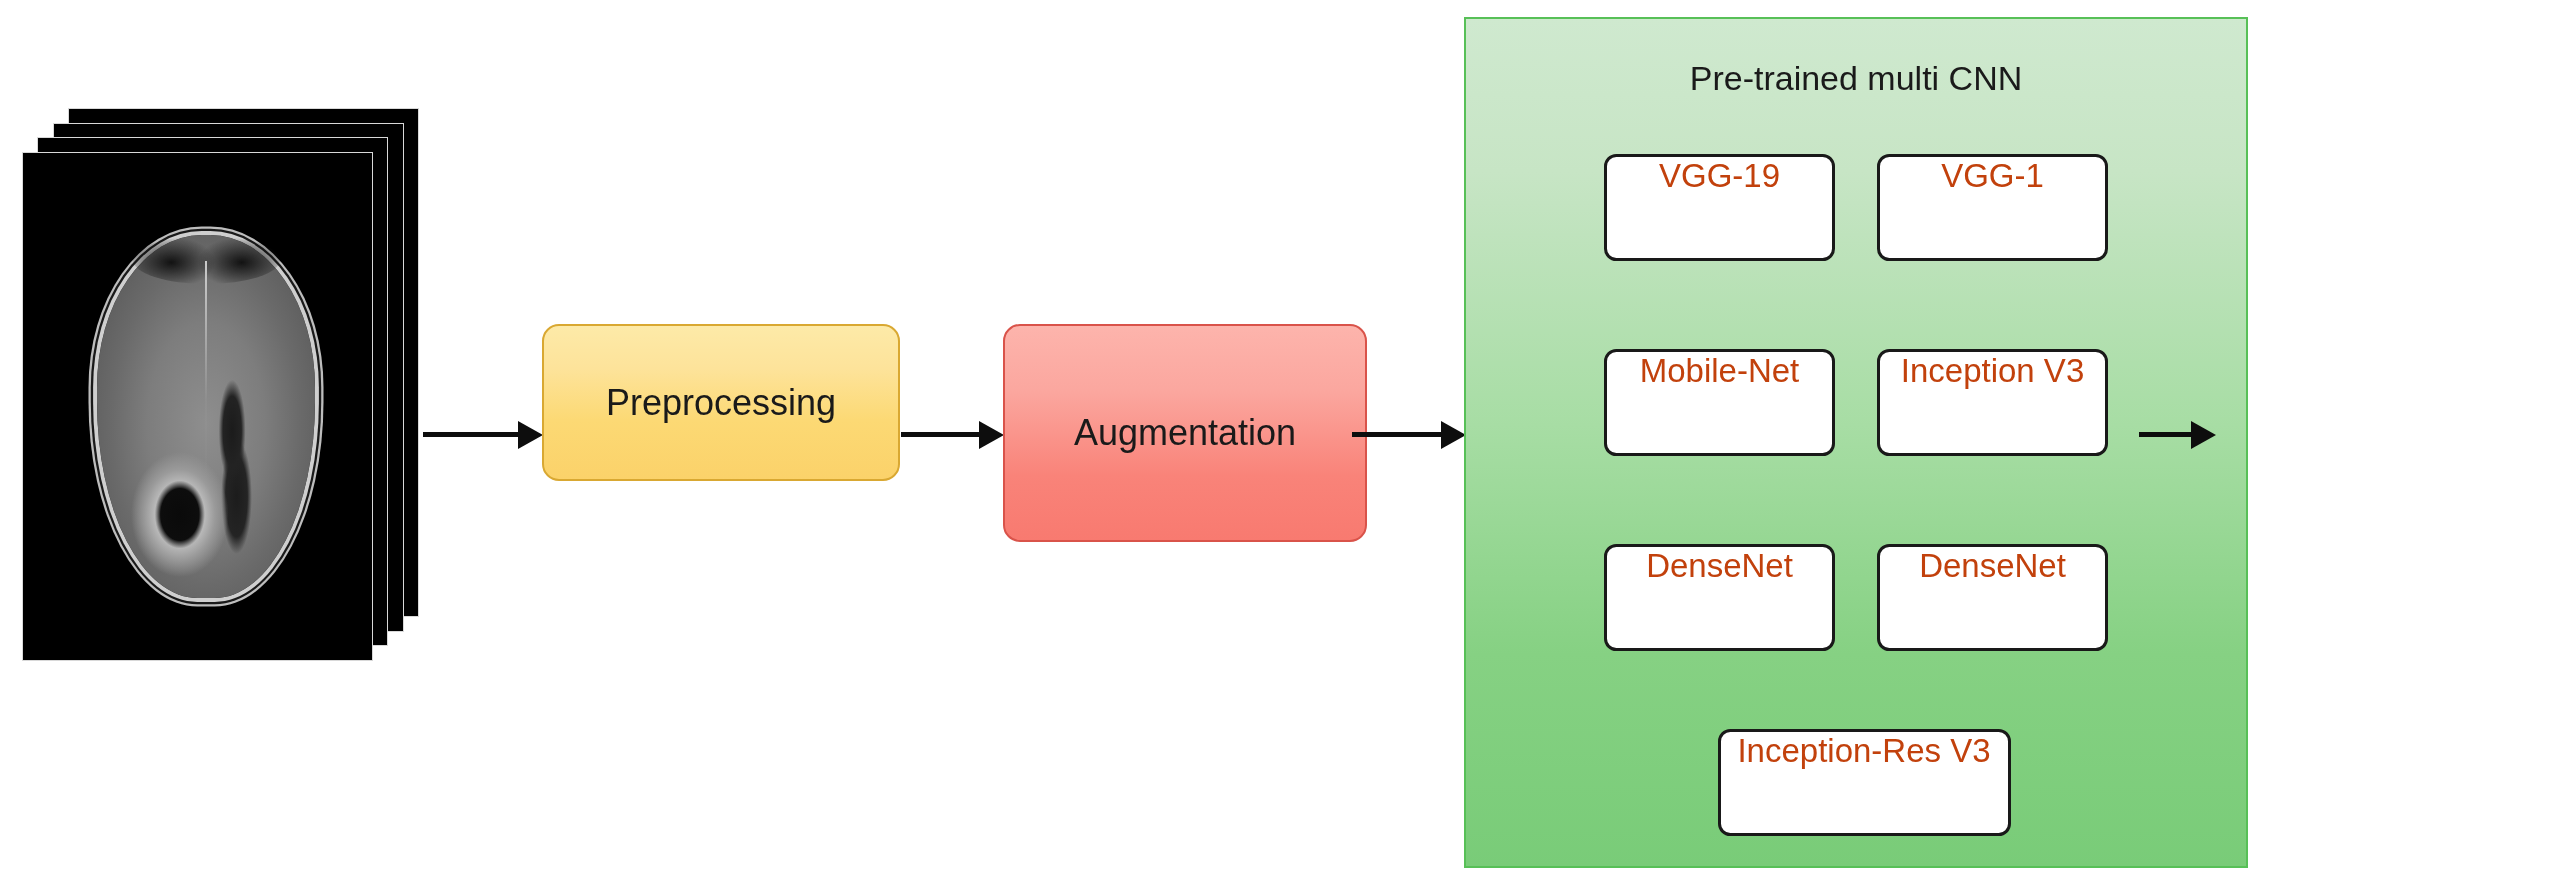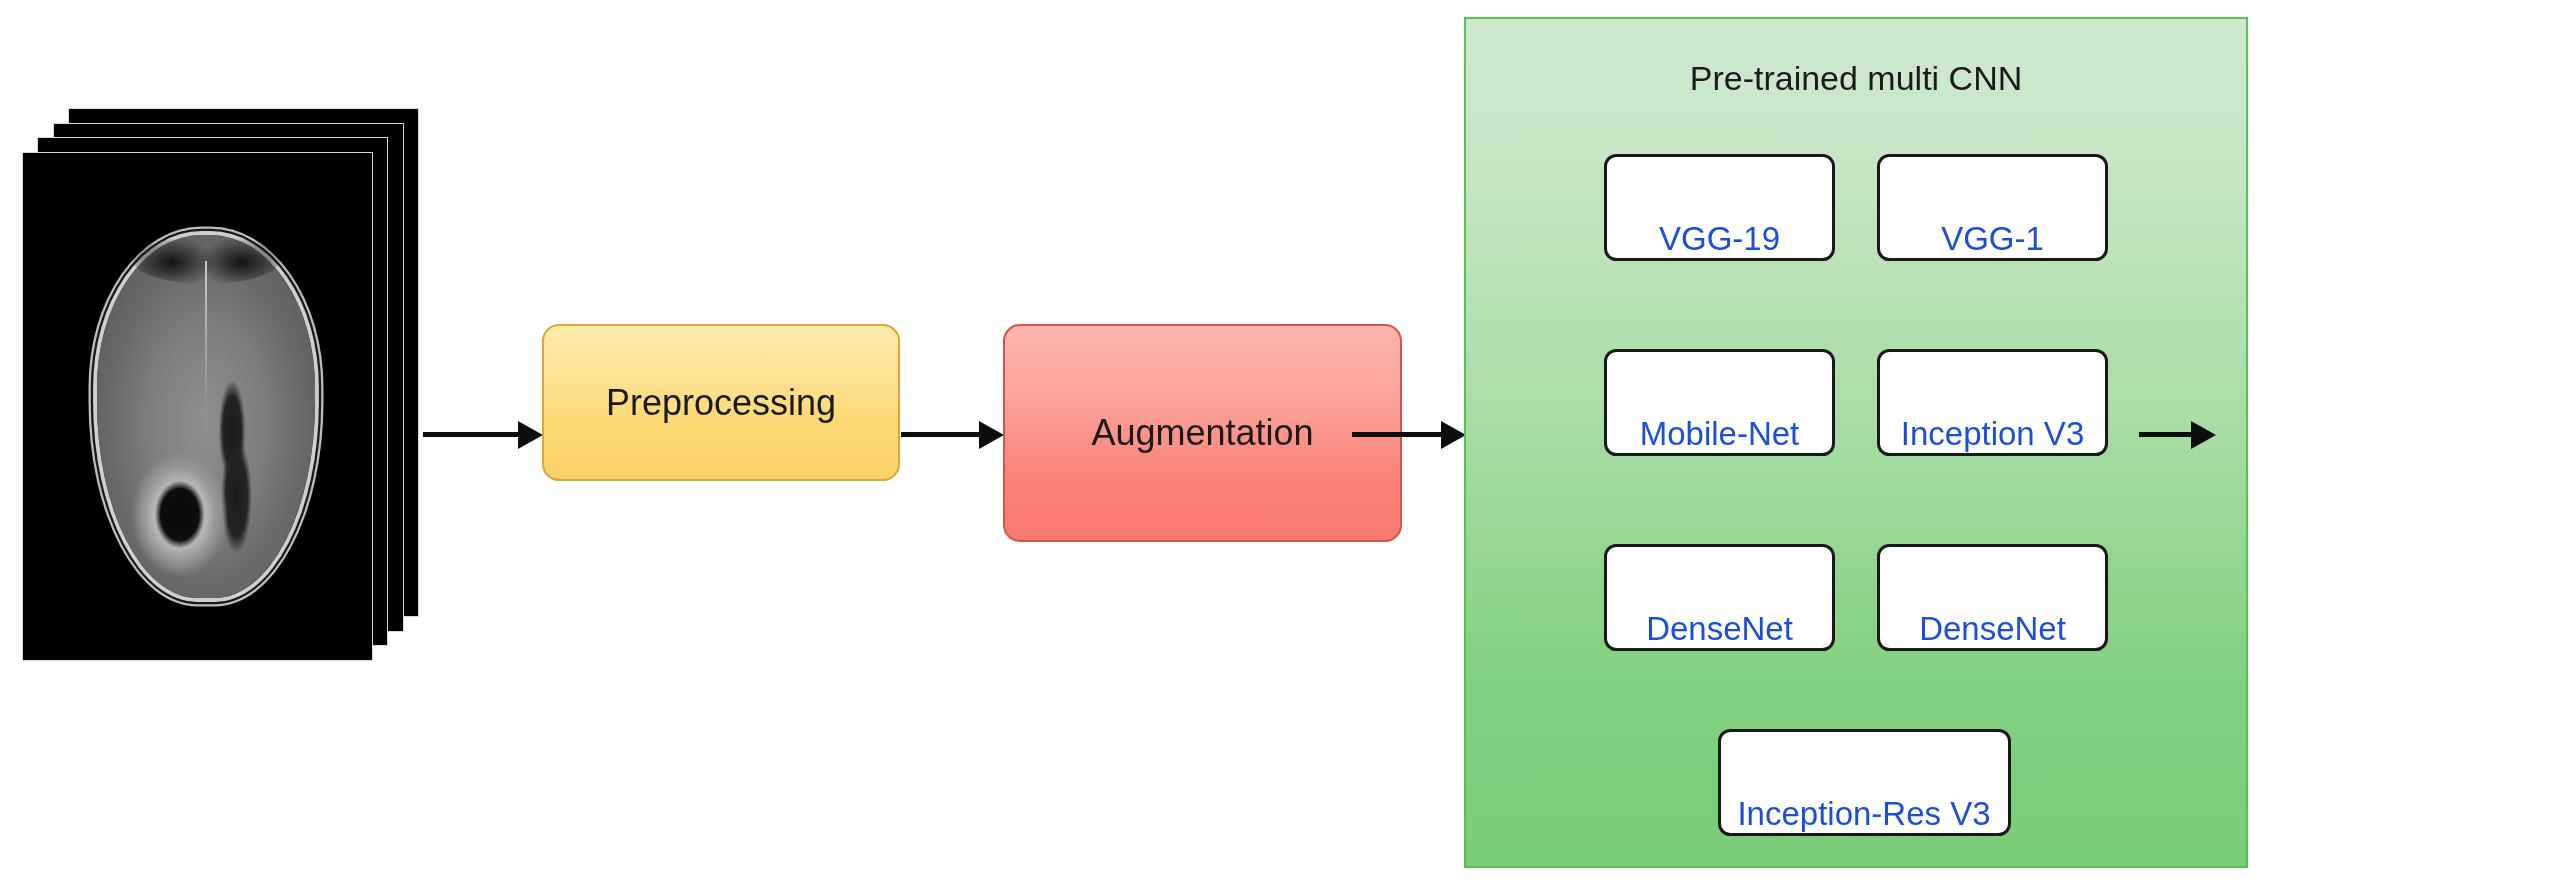--- a/index.html
+++ b/index.html
@@ -90,21 +90,21 @@
     color: #1a1a1a;
     line-height: 1.22;
   }
   .pbox-preprocessing {
     left: 542px; top: 324px; width: 358px; height: 157px;
     font-size: 36px;
     background: linear-gradient(180deg, #fdeaa8 0%, #fde39a 28%, #fcd974 62%, #fbd26a 100%);
     border: 2.3px solid #d9a832;
   }
   .pbox-augmentation {
-    left: 1003px; top: 324px; width: 399px; height: 218px;
+    left: 1003px; top: 324px; width: 364px; height: 218px;
     font-size: 36px;
     background: linear-gradient(180deg, #fdb4ac 0%, #fba79f 30%, #f98379 70%, #f87a70 100%);
     border: 2.3px solid #d9534a;
   }
   .pbox-classification {
     left: 2214px; top: 324px; width: 345px; height: 218px;
     font-size: 35px;
     background: linear-gradient(180deg, #cfe5f8 0%, #bcdaf4 25%, #8fc2ea 72%, #7cb8e6 100%);
     border: 2.3px solid #5a9bd5;
   }
@@ -138,24 +138,24 @@
   .cnn-row.r4 { top: 710px; padding-left: 8px; }
 
   .mbox {
     width: 231px;
     height: 107px;
     background: #ffffff;
     border: 3.1px solid #191919;
     border-radius: 12.3px;
     box-sizing: border-box;
     display: flex;
-    align-items: flex-end;
+    align-items: flex-start;
     justify-content: center;
     font-size: 33px;
-    color: #1d4ed8;
+    color: #c2410c;
     white-space: nowrap;
   }
   .mbox.wide { width: 293px; }
 
   
   .arrow {
     position: absolute;
     height: 23px;
     display: flex;
     align-items: center;

